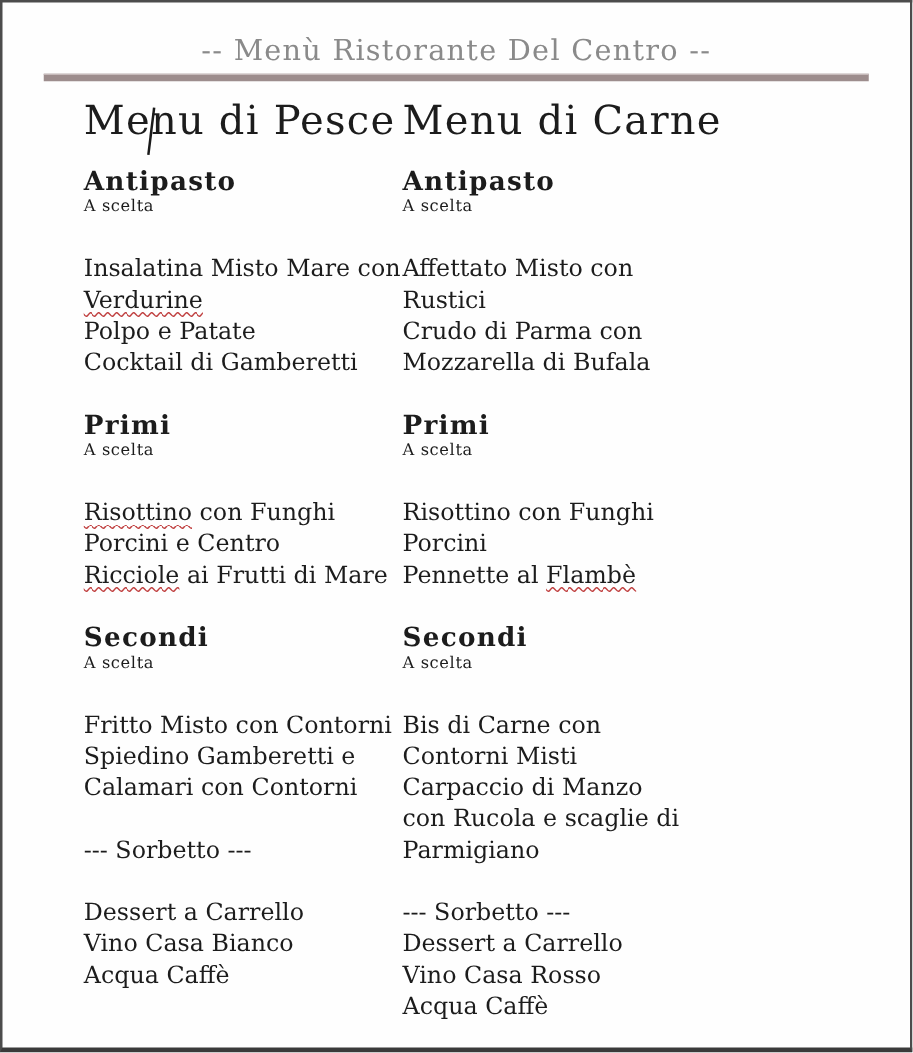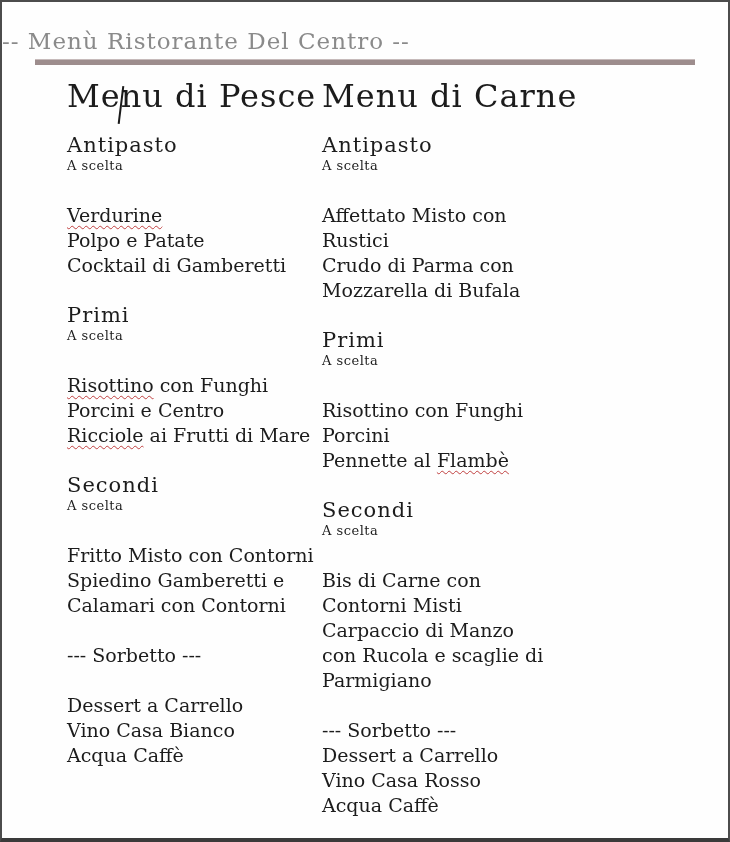--- a/index.html
+++ b/index.html
@@ -14,21 +14,21 @@
     height: 842px;
     box-sizing: border-box;
     background: #fefefe;
     border: 2px solid #4c4c4c;
     border-bottom: 4px solid #3a3a3a;
     overflow: hidden;
     color: var(--text, #1c1c1c);
   }
   .doc-title {
     margin-top: 26px;
-    text-align: left;
+    text-align: center;
     font-size: 23px;
     line-height: 26px;
     color: var(--title, #8a8a8a);
     letter-spacing: 1px;
   }
   .rule {
     margin: 5px 33px 0 33px;
     height: 5px;
     background: var(--rule, #9d8d8d);
     border-top: 1px solid #c6baba;
@@ -52,21 +52,21 @@
   .col-title {
     font-size: 32px;
     line-height: 38px;
     margin-bottom: 18px;
     letter-spacing: 1px;
     white-space: nowrap;
   }
   .sec-head {
     font-size: 21px;
     line-height: 24px;
-    font-weight: normal;
+    font-weight: bold;
     letter-spacing: 1px;
   }
   .sec-sub {
     font-size: 13px;
     line-height: 18px;
     margin-bottom: 28px;
     letter-spacing: 0.5px;
   }
   .sec-lines { margin-bottom: 25px; }
   .line {
@@ -90,20 +90,21 @@
 <div class="page" id="page-root">
   <div class="doc-title">-- Menù Ristorante Del Centro --</div>
   <div class="rule"></div>
   <div class="caret"></div>
   <div id="columns-root">
       <div class="col col-0">
         <div class="col-title">Menu di Pesce</div>
         <div class="sec-head">Antipasto</div>
         <div class="sec-sub">A scelta</div>
         <div class="sec-lines">
+          <div class="line"><span>Insalatina Misto Mare con</span></div>
           <div class="line"><span class="miss">Verdurine</span></div>
           <div class="line"><span>Polpo e Patate</span></div>
           <div class="line"><span>Cocktail di Gamberetti</span></div>
         </div>
         <div class="sec-head">Primi</div>
         <div class="sec-sub">A scelta</div>
         <div class="sec-lines">
           <div class="line"><span class="miss">Risottino</span><span> con Funghi</span></div>
           <div class="line"><span>Porcini e Centro</span></div>
           <div class="line"><span class="miss">Ricciole</span><span> ai Frutti di Mare</span></div>

